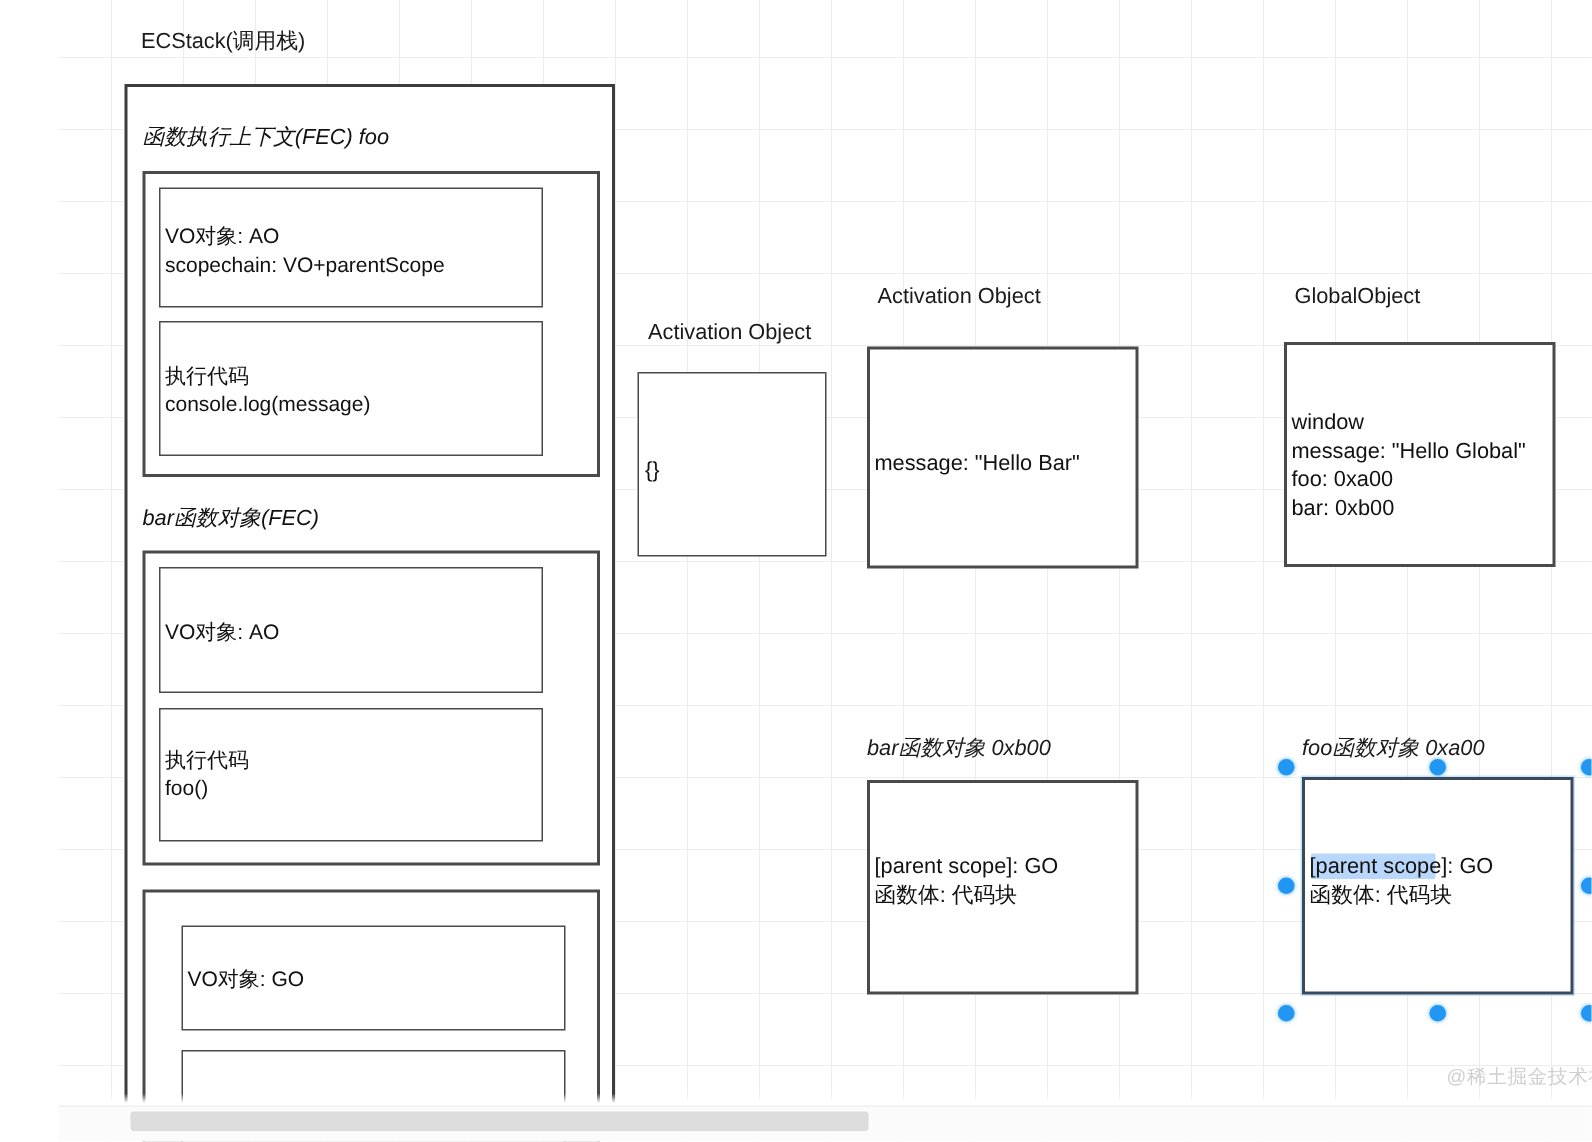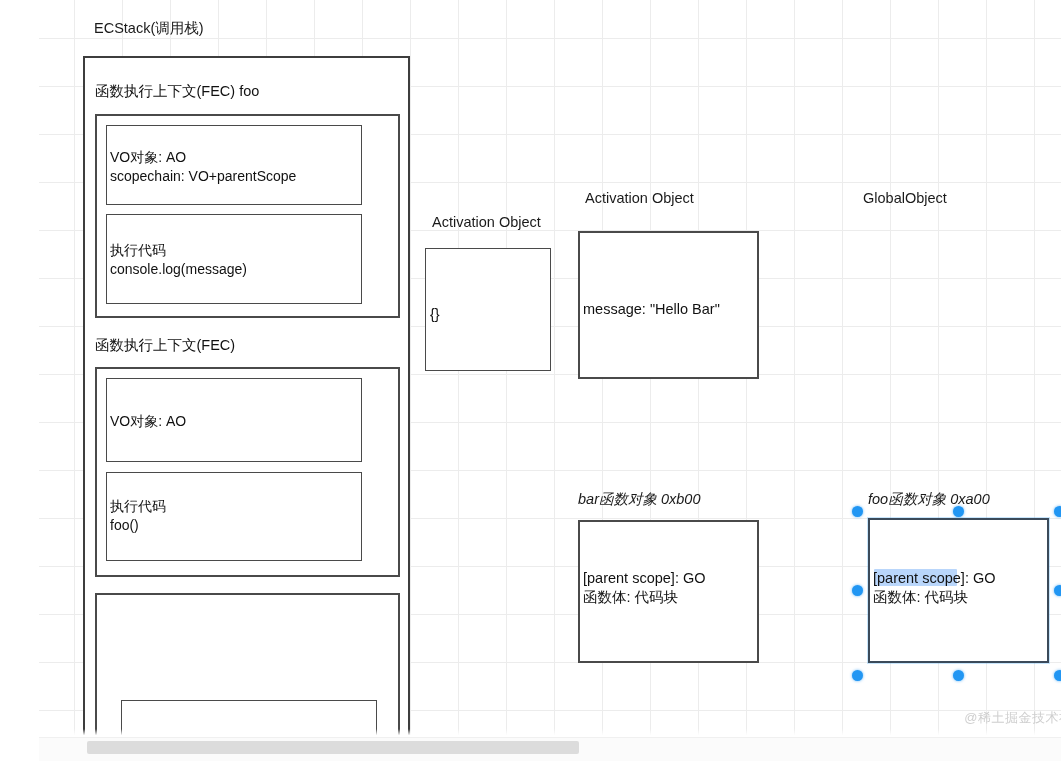--- a/index.html
+++ b/index.html
@@ -89,20 +89,21 @@
     line-height: 19px;
     color: #111111;
     white-space: pre;
   }
 
   .frame-label {
     position: absolute;
     font-size: 14.5px;
     color: #111111;
     white-space: nowrap;
+    font-style: italic;
   }
 
   
   #sel-box {
     border: 2px solid #3b4a5a;
     box-shadow: 0 0 0 1px rgba(33,150,243,0.25);
   }
   .handle {
     position: absolute;
     width: 11px;
@@ -172,51 +173,60 @@
       <div class="slot" style="left:9px; top:9px; width:256px; height:80px;">
         <div class="slot-text" style="top:22px;">VO对象: AO
 scopechain: VO+parentScope</div>
       </div>
       <div class="slot" style="left:9px; top:98px; width:256px; height:90px;">
         <div class="slot-text" style="top:26px;">执行代码
 console.log(message)</div>
       </div>
     </div>
 
-    <div class="frame-label" style="left:10px; top:278px;">函数执行上下文(FEC)</div>
+    <div class="frame-label" style="left:10px; top:278px;">bar函数对象(FEC)</div>
 
     <div class="frame" style="top:309px; height:210px;">
       <div class="slot" style="left:9px; top:9px; width:256px; height:84px;">
         <div class="slot-text" style="top:33px;">VO对象: AO</div>
       </div>
       <div class="slot" style="left:9px; top:103px; width:256px; height:89px;">
         <div class="slot-text" style="top:24px;">执行代码
 foo()</div>
       </div>
     </div>
 
     <div class="frame" style="top:535px; height:170px;">
+      <div class="slot" style="left:24px; top:22px; width:256px; height:70px;">
+        <div class="slot-text" style="top:25px;">VO对象: GO</div>
+      </div>
       <div class="slot" style="left:24px; top:105px; width:256px; height:70px;">
         <div class="slot-text" style="top:22px;"></div>
       </div>
     </div>
 
   </div>
 
   <div class="caption" style="left:393px; top:214px;">Activation Object</div>
   <div class="box thin" style="left:386px; top:248px; width:126px; height:123px;">
     <div class="box-text" style="left:4px; top:56px;">{}</div>
   </div>
 
   <div class="caption" style="left:546px; top:190px;">Activation Object</div>
   <div class="box" style="left:539px; top:231px; width:181px; height:148px;">
     <div class="box-text" style="left:3px; top:67px;">message: "Hello Bar"</div>
   </div>
 
   <div class="caption" style="left:824px; top:190px;">GlobalObject</div>
+  <div class="box" style="left:817px; top:228px; width:181px; height:150px;">
+    <div class="box-text" style="left:3px; top:43px;">window
+message: "Hello Global"
+foo: 0xa00
+bar: 0xb00</div>
+  </div>
 
   <div class="caption" style="left:539px; top:491px;font-style:italic;">bar函数对象 0xb00</div>
   <div class="box" style="left:539px; top:520px; width:181px; height:143px;">
     <div class="box-text" style="left:3px; top:47px;">[parent scope]: GO
 函数体: 代码块</div>
   </div>
 
   <div class="caption" style="left:829px; top:491px;font-style:italic;">foo函数对象 0xa00</div>
 
   <div class="box" id="sel-box" style="left:829px; top:518px; width:181px; height:145px;">

